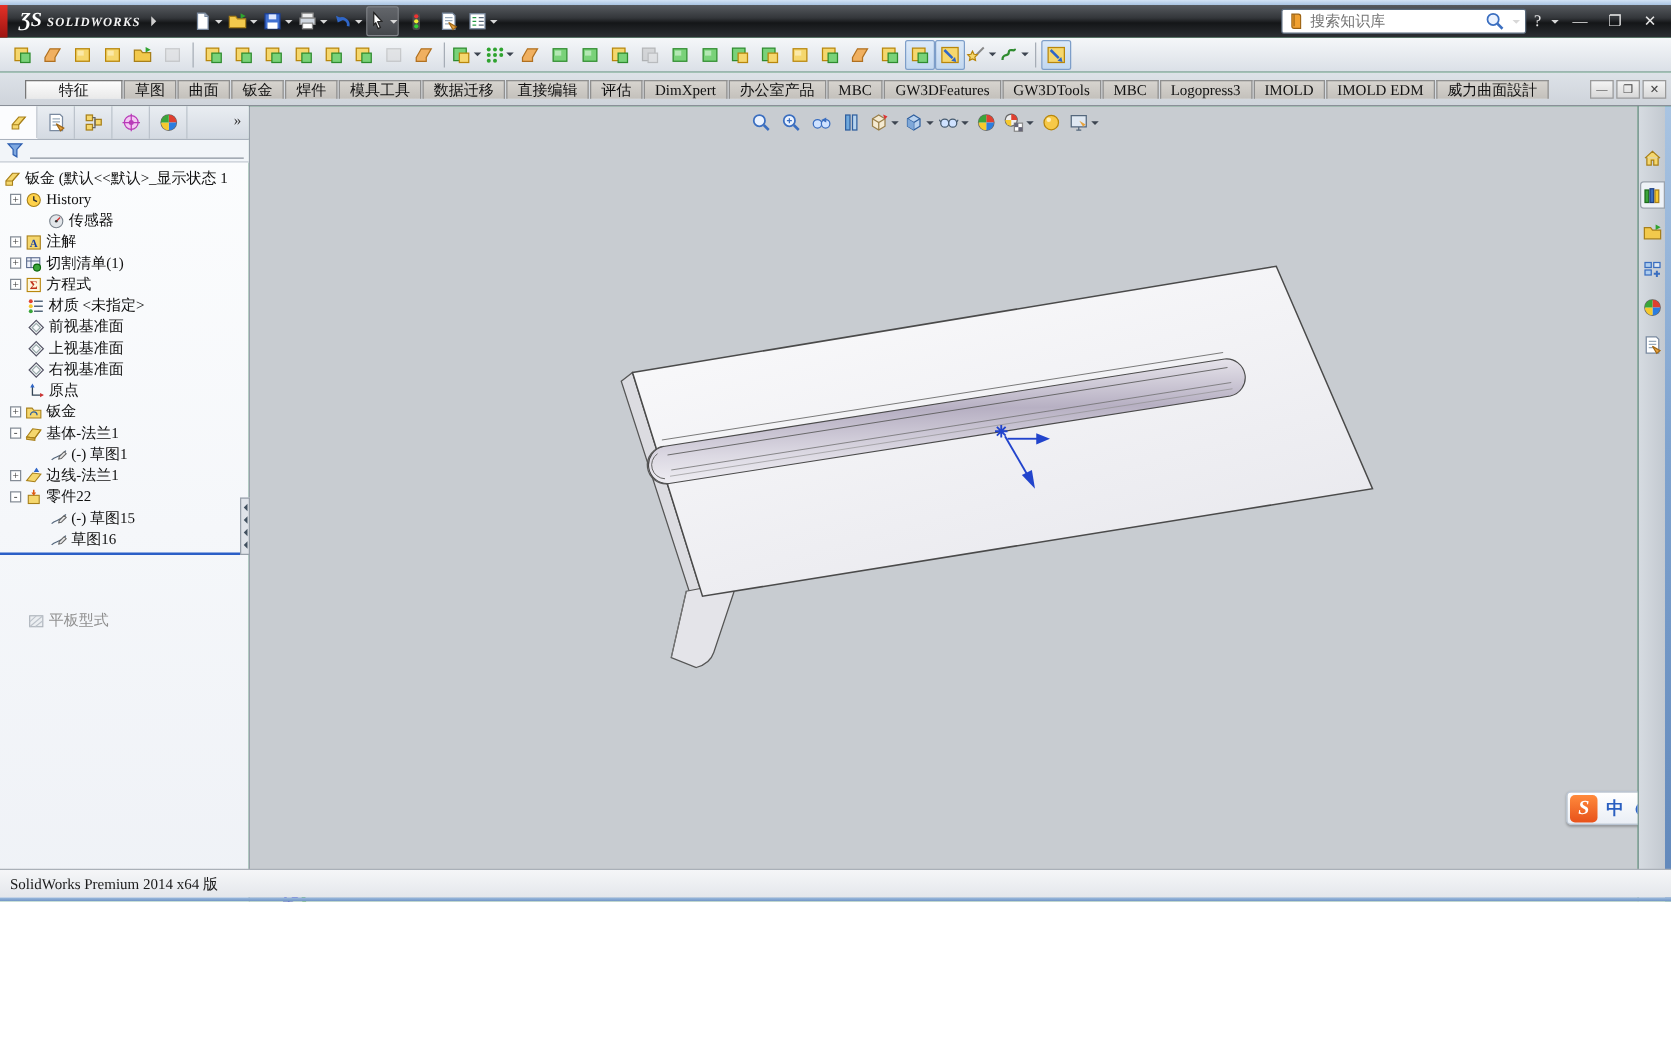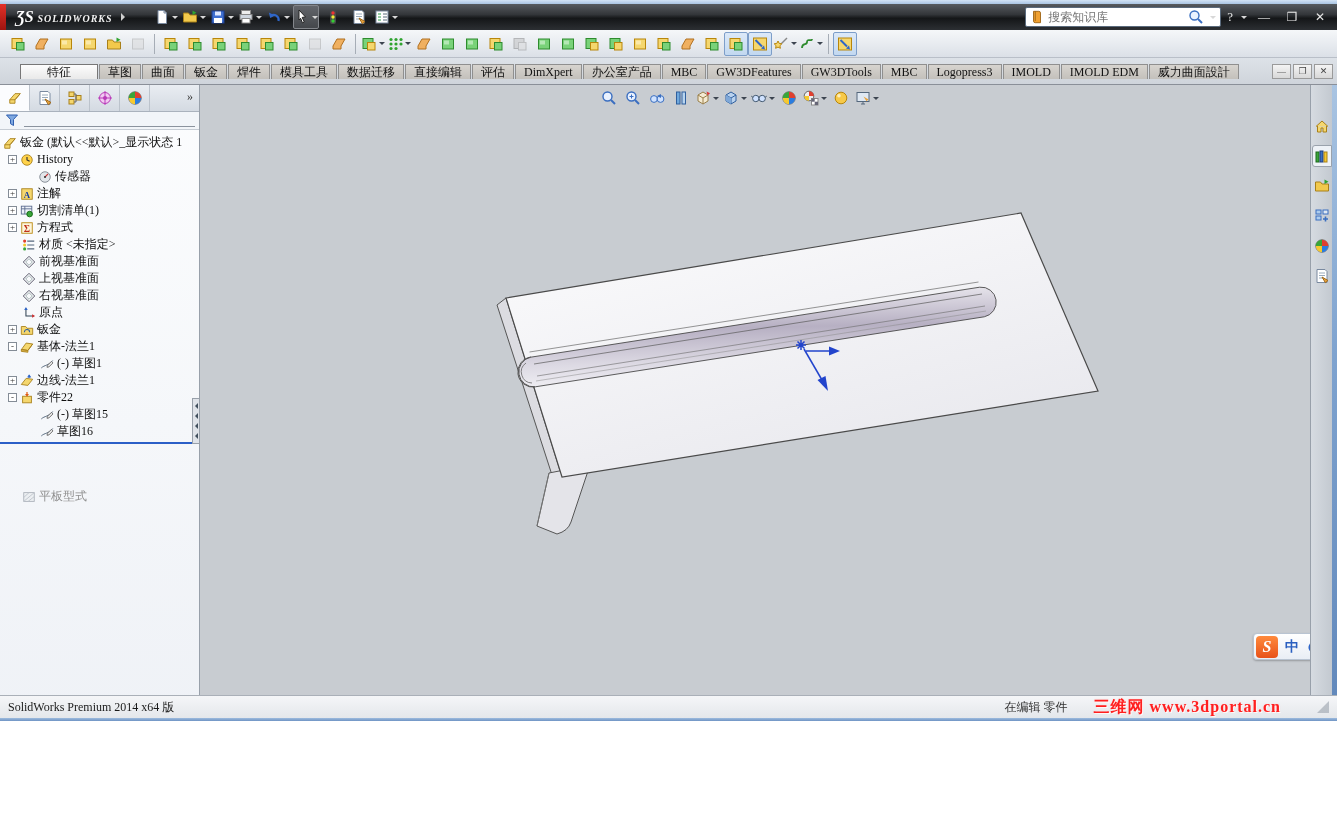--- a/index.html
+++ b/index.html
@@ -1424,21 +1424,16 @@
             <path d="M9.5 6 l2.5 2.5" stroke="#a8742a"></path>
             <path d="M12 1 v4 M10 3 h4" stroke="#2f66c8" stroke-width="1.4"></path>
           </svg>
         </span>
       </span>
       <span class="chev">»</span>
     </div>
 
   <div class="statusbar">
     <span class="sb-left">SolidWorks Premium 2014 x64 版</span>
-    <span class="sb-right">
-      <span class="sb-edit">在编辑 零件</span>
-      <span class="watermark">三维网 www.3dportal.cn</span>
-      <span class="corner-grip"></span>
-    </span>
   </div>
 
   <div class="frame-bottom"></div>
 </div>
 
 </body></html>

